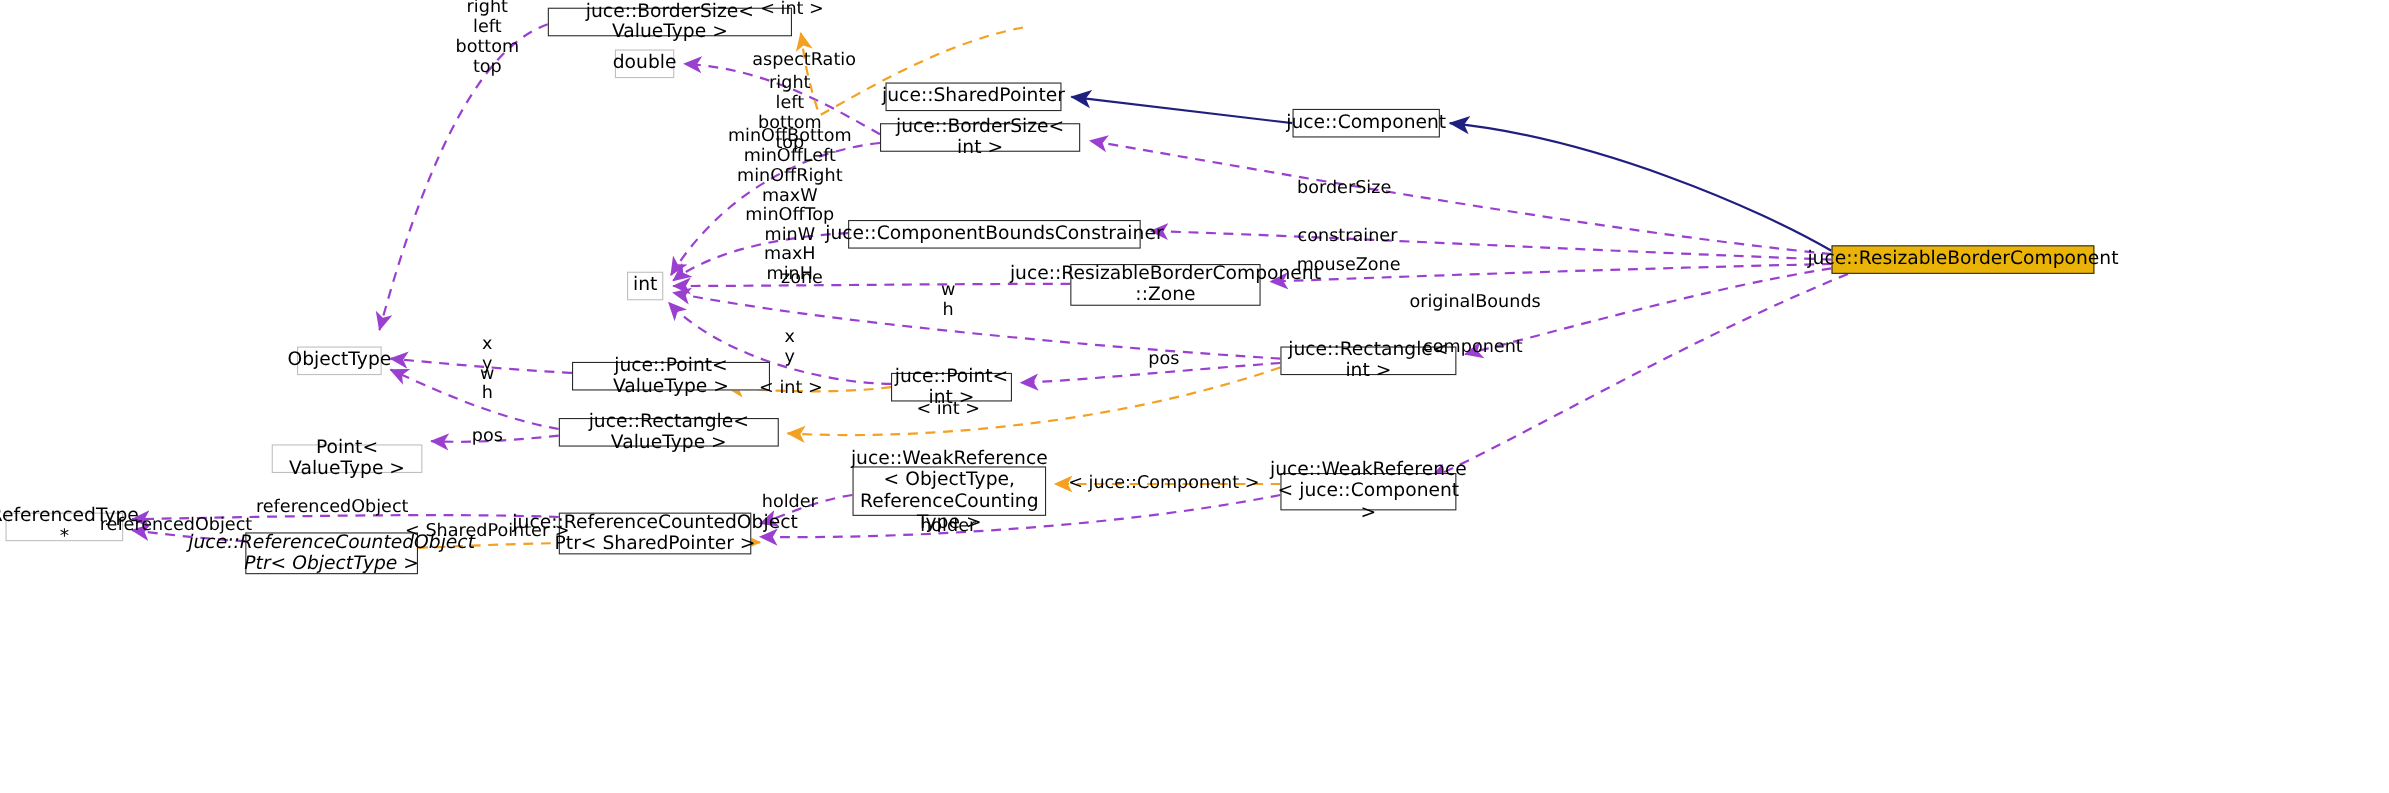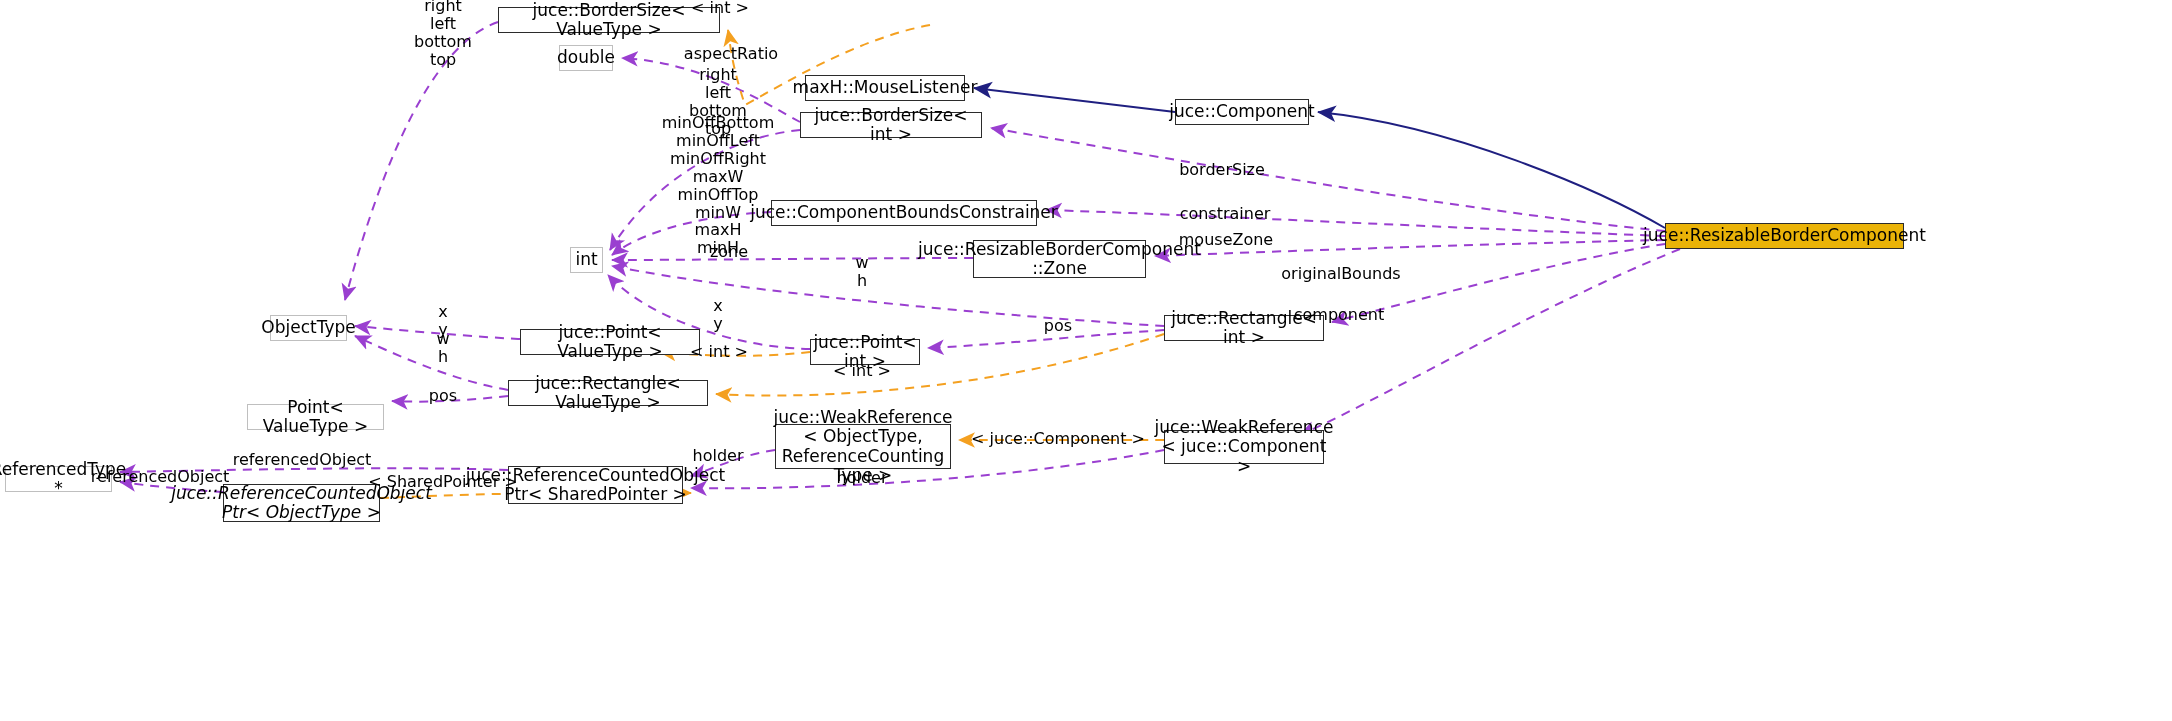--- a/index.html
+++ b/index.html
@@ -107,21 +107,21 @@
     </g>
 
     <g fill="none" stroke="#1f1f80" stroke-width="2" marker-end="url(#arrow-navy)">
       <path d="M1175,112 L974,88"></path>
       <path d="M1665,228 C1600,190 1450,125 1318,112"></path>
     </g>
   </svg>
 
   <div class="node solid" style="left:498px;  top:7px;   width:222px; height:26px;">juce::BorderSize&lt; ValueType &gt;</div>
   <div class="node faint" style="left:559px;  top:45px;  width:54px;  height:26px;">double</div>
-  <div class="node solid" style="left:805px;  top:75px;  width:160px; height:26px;">maxH::MouseListener</div>
+  <div class="node solid" style="left:805px;  top:75px;  width:160px; height:26px;">juce::SharedPointer</div>
   <div class="node solid" style="left:1175px; top:99px;  width:134px; height:26px;">juce::Component</div>
   <div class="node solid" style="left:800px;  top:112px; width:182px; height:26px;">juce::BorderSize&lt; int &gt;</div>
   <div class="node solid" style="left:771px;  top:200px; width:266px; height:26px;">juce::ComponentBoundsConstrainer</div>
   <div class="node highlight" style="left:1665px; top:223px; width:239px; height:26px;">juce::ResizableBorderComponent</div>
   <div class="node solid" style="left:973px;  top:240px; width:173px; height:38px;">juce::ResizableBorderComponent
 ::Zone</div>
   <div class="node faint" style="left:570px;  top:247px; width:33px;  height:26px;">int</div>
   <div class="node faint" style="left:270px;  top:315px; width:77px;  height:26px;">ObjectType</div>
   <div class="node solid" style="left:1164px; top:315px; width:160px; height:26px;">juce::Rectangle&lt; int &gt;</div>
   <div class="node solid" style="left:520px;  top:329px; width:180px; height:26px;">juce::Point&lt; ValueType &gt;</div>

